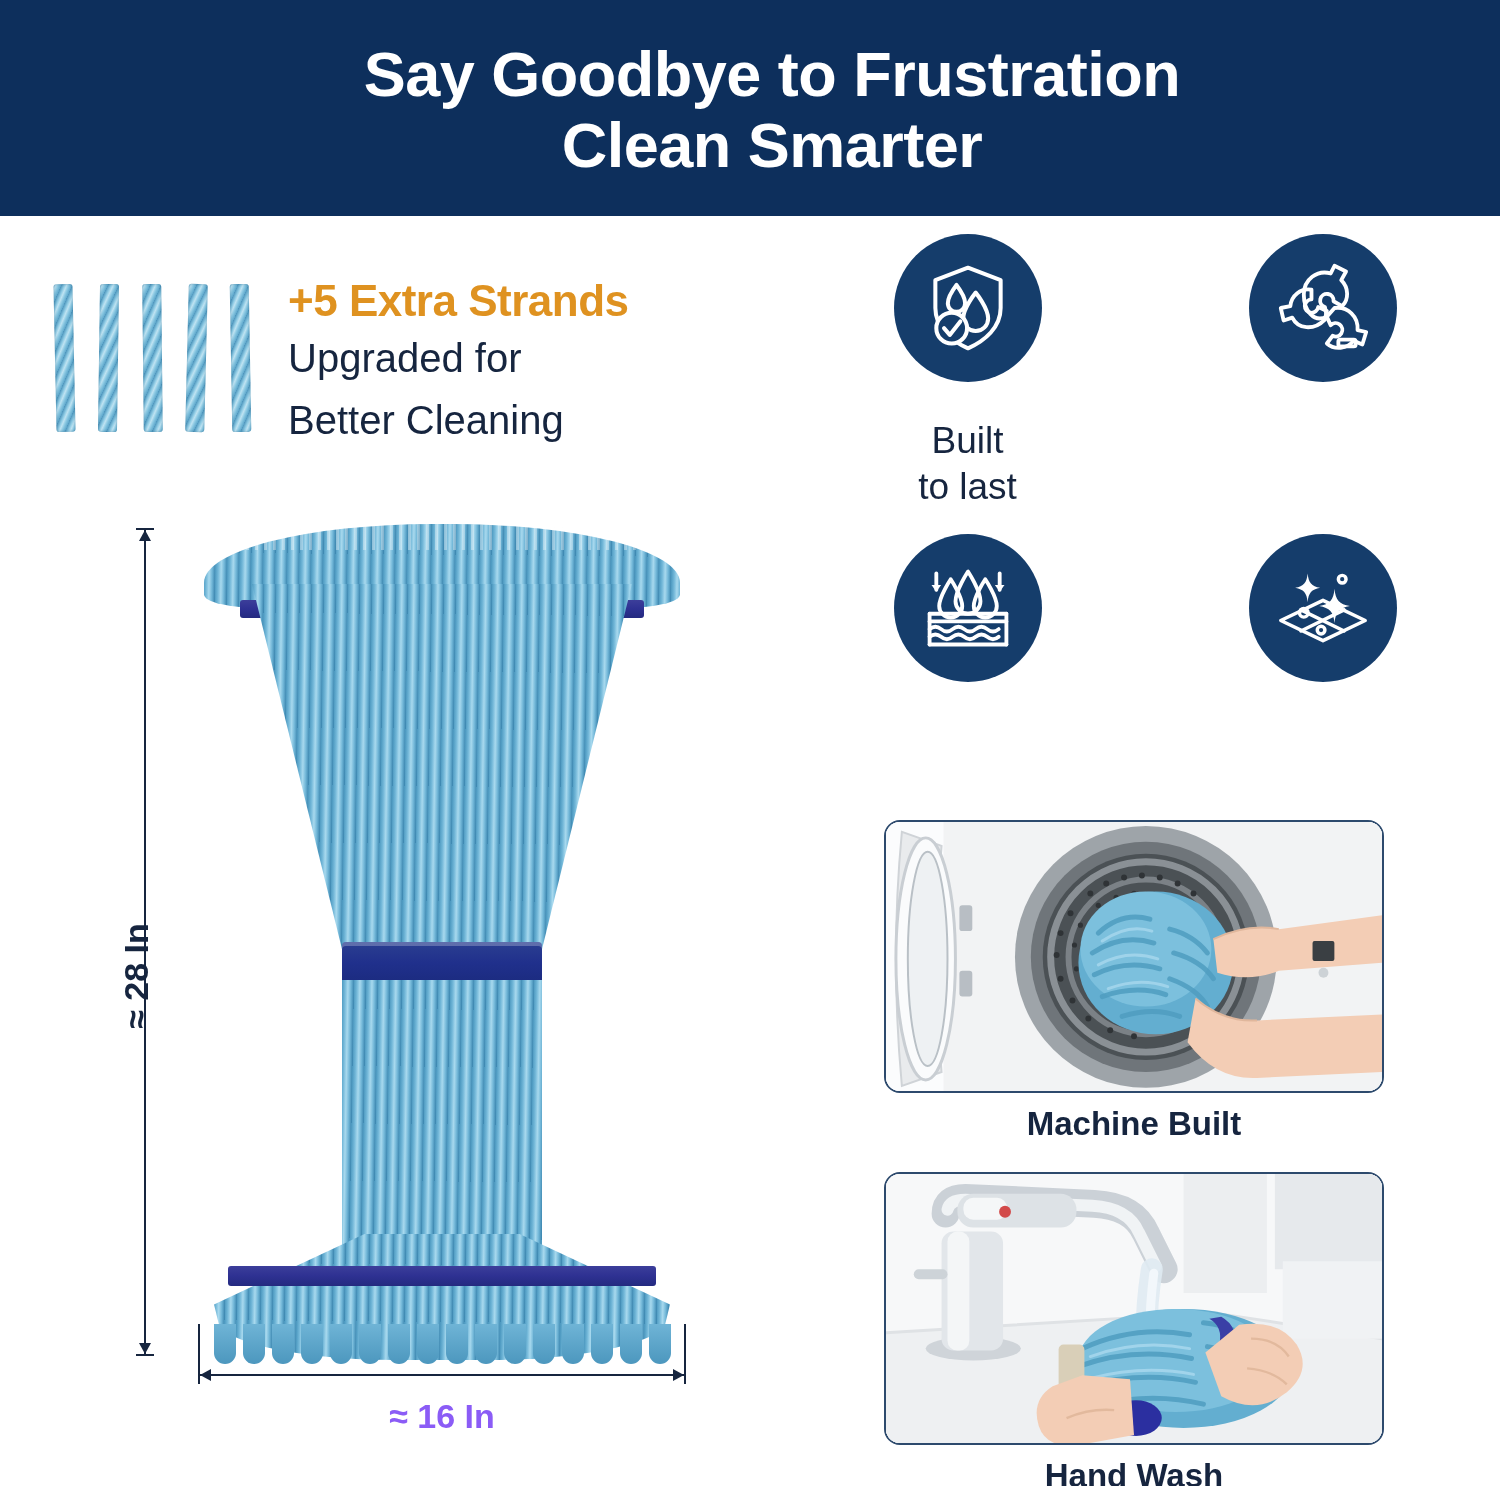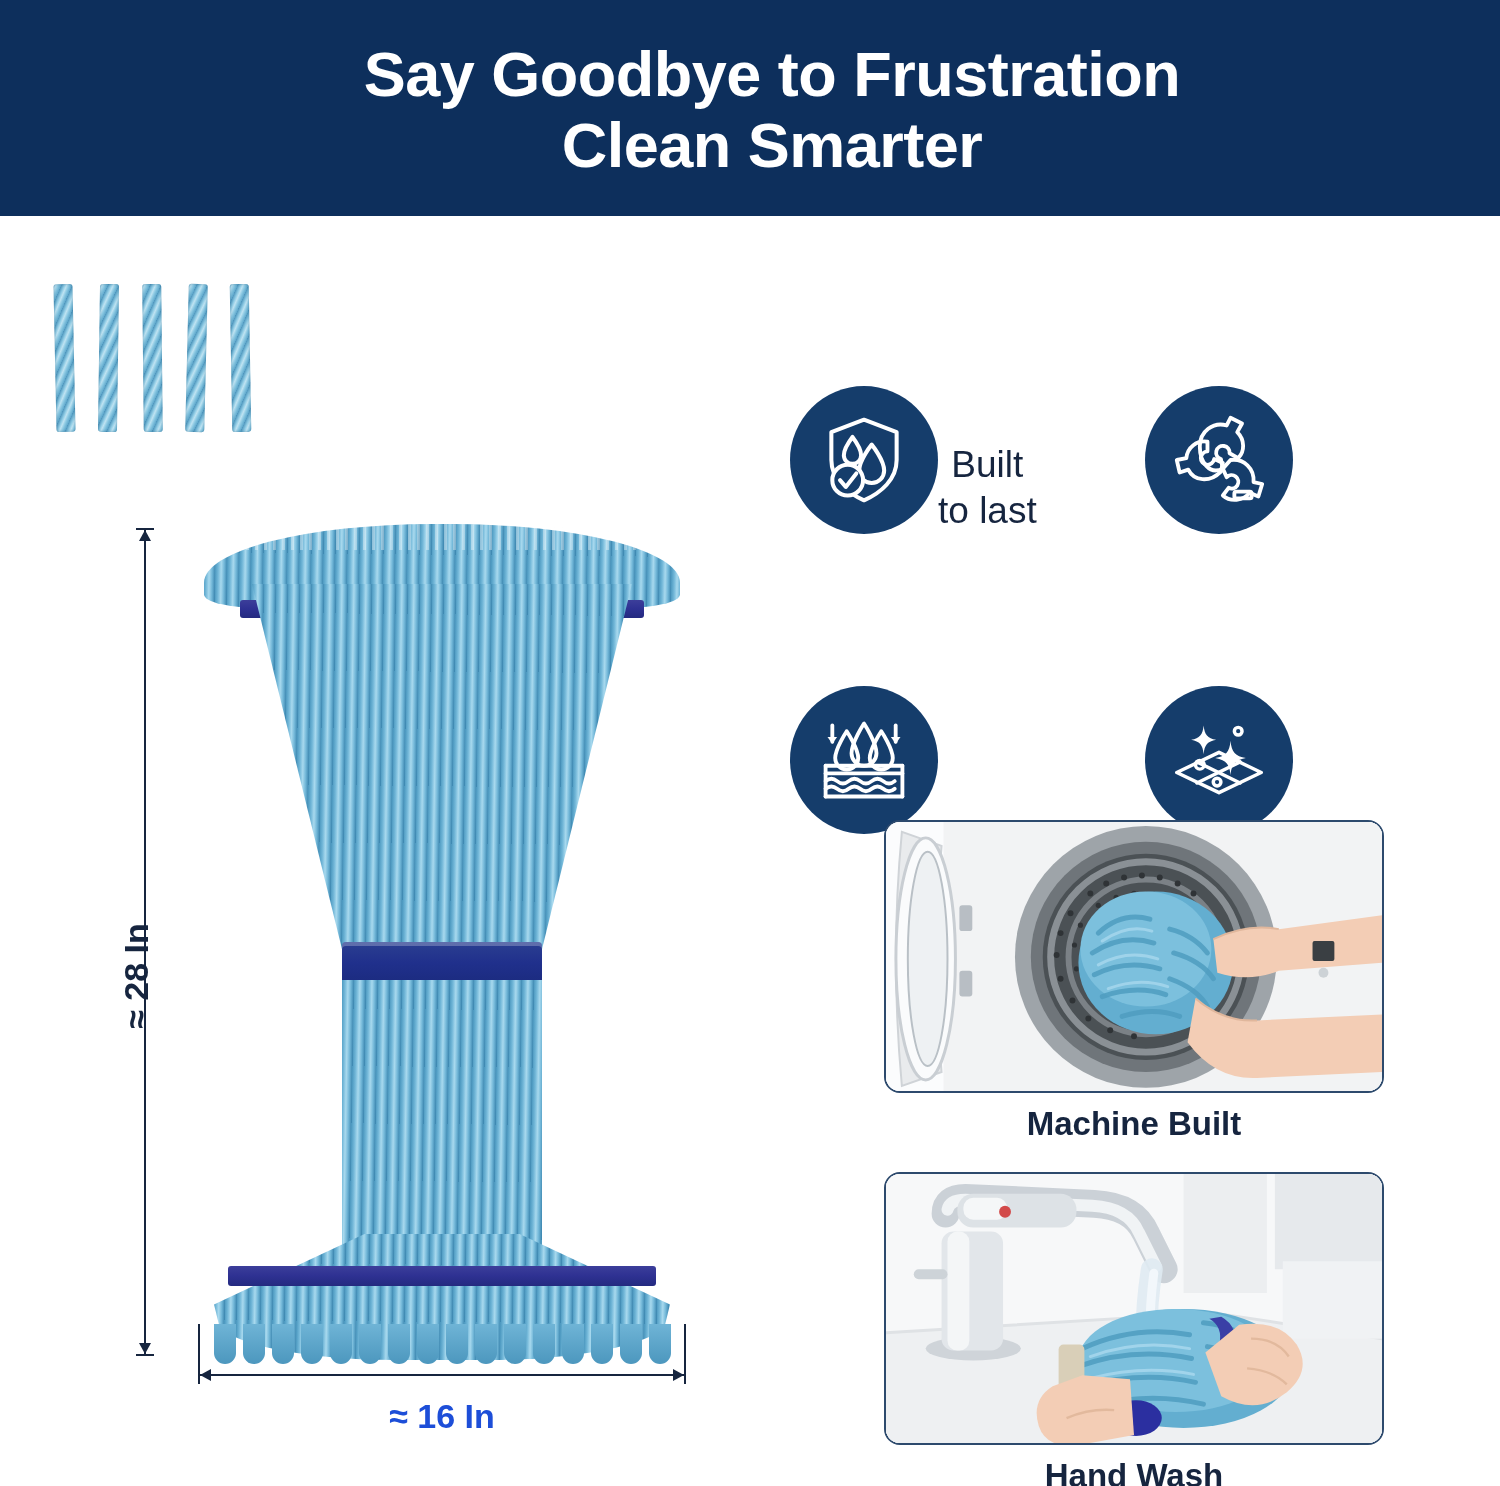--- a/index.html
+++ b/index.html
@@ -179,21 +179,21 @@
     width: 0; height: 0;
     border-top: 6px solid transparent;
     border-bottom: 6px solid transparent;
   }
   .dim-h .arrow.left  { left: 2px;  border-right: 11px solid #16253f; }
   .dim-h .arrow.right { right: 2px; border-left: 11px solid #16253f; }
   .dim-h-label {
     position: absolute;
     left: 50%; bottom: -52px;
     transform: translateX(-50%);
-    color: #1d4ed8;
+    color: #8b5cf6;
     font-size: 34px;
     font-weight: bold;
     white-space: nowrap;
   }
 
   
   .mop {
     position: absolute;
     left: 84px; top: 18px;
     width: 476px;
@@ -295,22 +295,23 @@
   .feature-grid {
     position: absolute;
     left: 0; top: 18px;
     width: 710px;
     display: grid;
     grid-template-columns: 1fr 1fr;
     grid-template-rows: 300px 300px;
   }
   .feature {
     display: flex;
-    flex-direction: row;
-    align-items: flex-end;
+    flex-direction: column;
+    align-items: center;
+    gap: 16px;
   }
   .feature-icon {
     width: 148px; height: 148px;
     border-radius: 50%;
     background: #153d6b;
     display: flex;
     align-items: center;
     justify-content: center;
   }
   .feature-icon svg { display: block; }
@@ -365,20 +366,25 @@
 
 <div class="left-col">
 
   <div class="strands-block">
     <div class="strand-group">
       <span class="strand s1"></span>
       <span class="strand s2"></span>
       <span class="strand s3"></span>
       <span class="strand s4"></span>
       <span class="strand s5"></span>
+    </div>
+    <div class="strand-text">
+      <div class="strand-headline">+5 Extra Strands</div>
+      <div class="strand-sub">Upgraded for</div>
+      <div class="strand-sub">Better Cleaning</div>
     </div>
   </div>
 
   <div class="mop-stage">
 
     <div class="dim-v">
       <span class="cap top"></span>
       <span class="cap bot"></span>
       <span class="line"></span>
       <span class="arrow up"></span>

